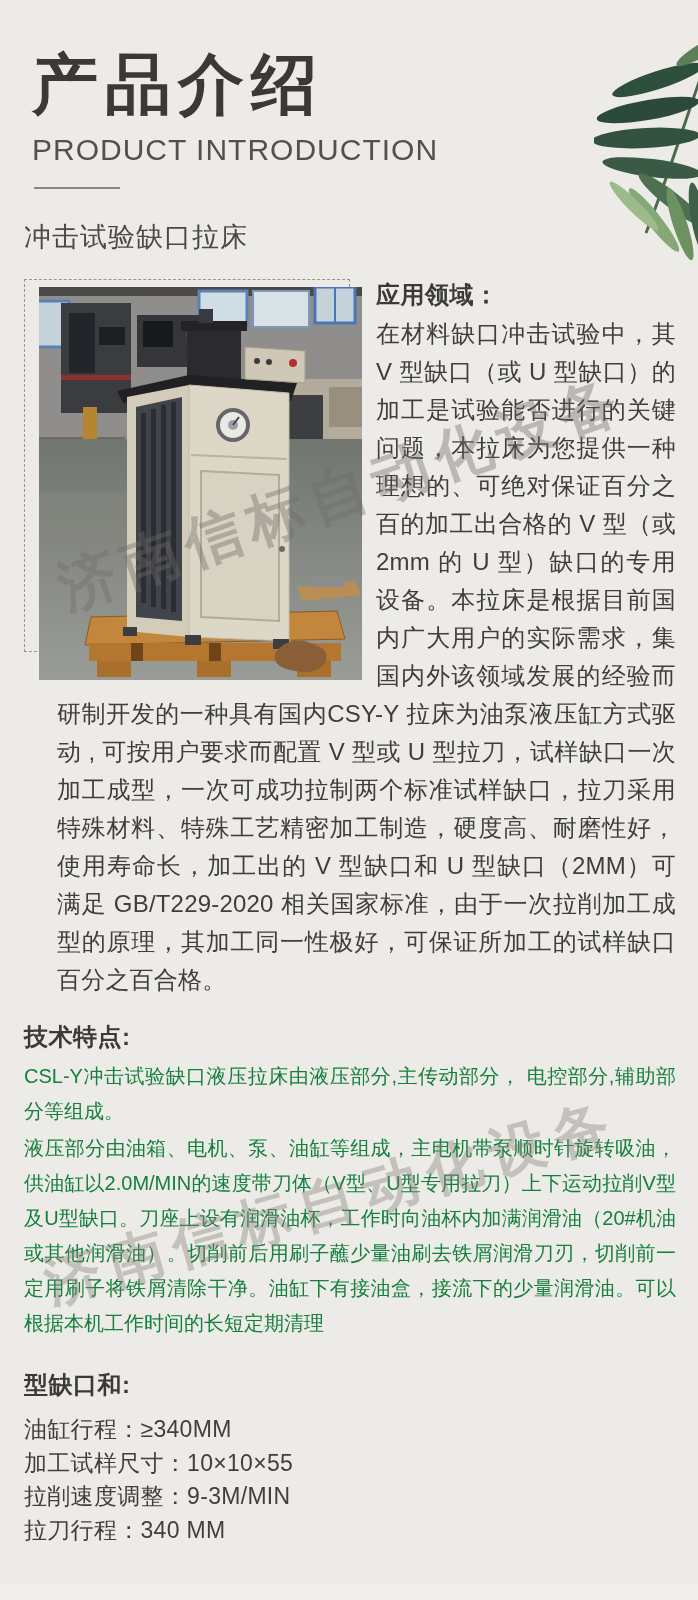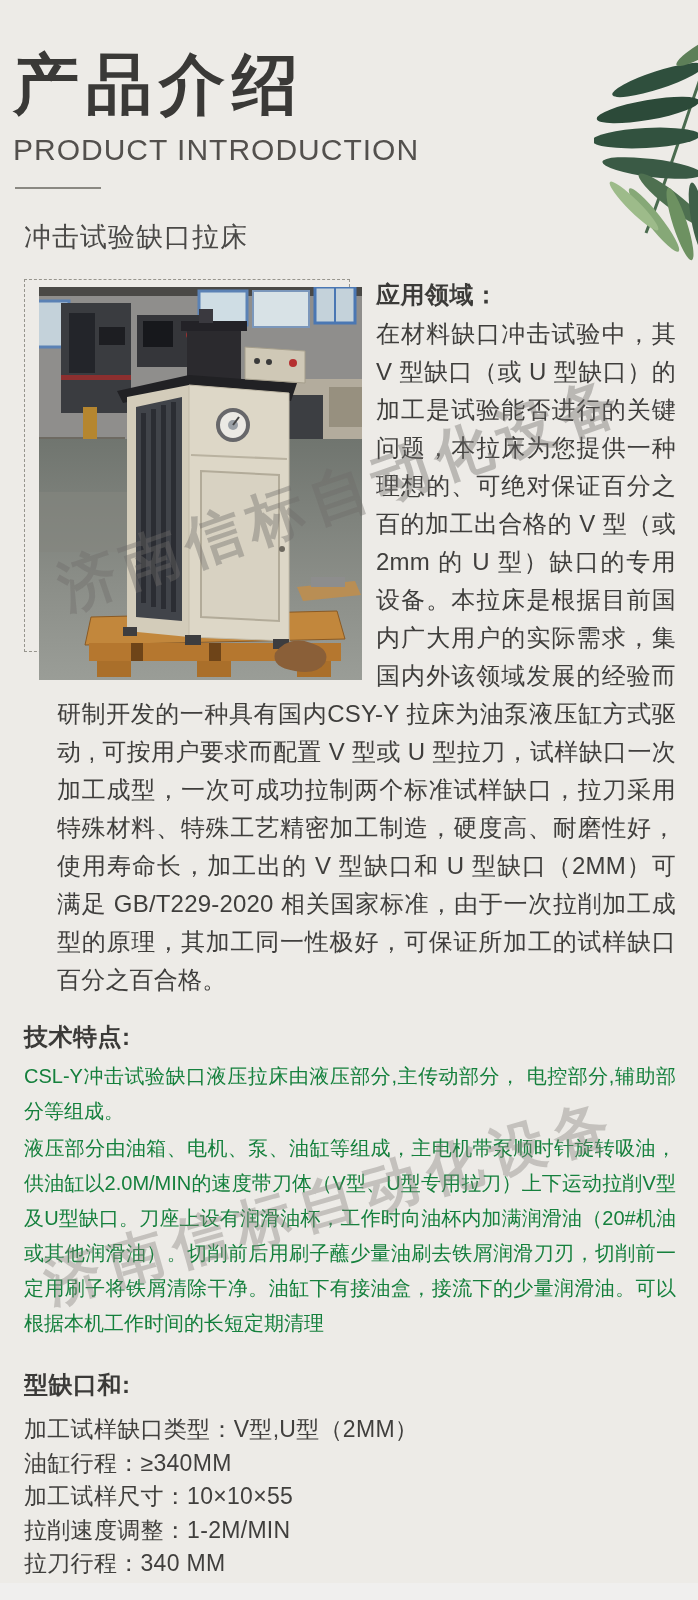--- a/index.html
+++ b/index.html
@@ -7,21 +7,21 @@
   body {
     position:relative;
     background:#edebe7;
     font-family:"Liberation Sans", sans-serif;
     color:#403f3d;
     overflow:hidden;
   }
   .page { position:relative; width:698px; height:1600px; }
 
   
-  .header { padding:50px 0 0 13px; position:relative; z-index:2; }
+  .header { padding:50px 0 0 32px; position:relative; z-index:2; }
   .main-title {
     font-size:66px; font-weight:900; color:#3a3937;
     letter-spacing:7px; line-height:1.05;
   }
   .sub-title {
     margin-top:14px; font-size:30px; color:#53504d;
     letter-spacing:1px; font-weight:400;
   }
   .title-divider { width:86px; height:2px; background:#8a8882; margin:20px 0 0 2px; }
 
@@ -234,24 +234,23 @@
     <p class="intro-text"><span>在材料缺口冲击试验中，其 V 型缺口（或 U 型缺口）的加工是试验能否进行的关键问题，本拉床为您提供一种理想的、可绝对保证百分之百的加工出合格的 V 型（或 2mm 的 U 型）缺口的专用设备。本拉床是根据目前国内广大用户的实际需求，集国内外该领域发展的经验而研制开发的一种具有国内</span><span>CSY-Y 拉床为油泵液压缸方式驱动 , 可按用户要求而配置 V 型或 U 型拉刀，试样缺口一次加工成型，一次可成功拉制两个标准试样缺口，拉刀采用特殊材料、特殊工艺精密加工制造，硬度高、耐磨性好，使用寿命长，加工出的 V 型缺口和 U 型缺口（2MM）可满足 GB/T229-2020 相关国家标准，由于一次拉削加工成型的原理，其加工同一性极好，可保证所加工的试样缺口百分之百合格。</span></p>
 
     <div class="features">
       <div class="section-heading">技术特点:</div>
       <p class="para">CSL-Y冲击试验缺口液压拉床由液压部分,主传动部分， 电控部分,辅助部分等组成。</p>
       <p class="para">液压部分由油箱、电机、泵、油缸等组成，主电机带泵顺时针旋转吸油，供油缸以2.0M/MIN的速度带刀体（V型、U型专用拉刀）上下运动拉削V型及U型缺口。刀座上设有润滑油杯，工作时向油杯内加满润滑油（20#机油或其他润滑油）。切削前后用刷子蘸少量油刷去铁屑润滑刀刃，切削前一定用刷子将铁屑清除干净。油缸下有接油盒，接流下的少量润滑油。可以根据本机工作时间的长短定期清理</p>
     </div>
 
     <div class="specs">
       <div class="section-heading">型缺口和:</div>
-      <div class="spec-item">加工试样缺口类型：V型,U型（2MM）</div>
       <div class="spec-item">油缸行程：≥340MM</div>
       <div class="spec-item">加工试样尺寸：10×10×55</div>
-      <div class="spec-item">拉削速度调整：1-2M/MIN</div>
+      <div class="spec-item">拉削速度调整：9-3M/MIN</div>
       <div class="spec-item">拉刀行程：340 MM</div>
 
     </div>
 
   </div>
 
   <div class="watermark watermark-1">济南信标自动化设备</div>
   <div class="watermark watermark-2">济南信标自动化设备</div>
 
   <div class="bottom-strip"></div>

